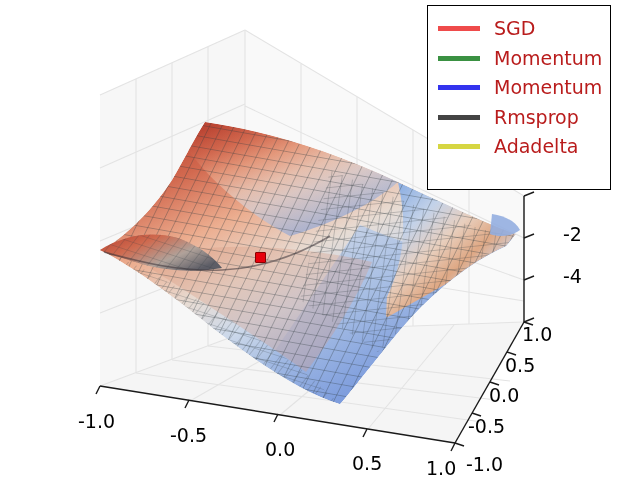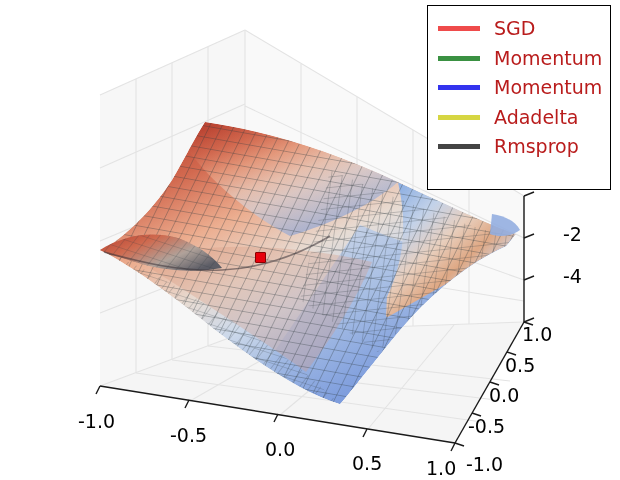--- a/index.html
+++ b/index.html
@@ -304,22 +304,22 @@
     </div>
     <div class="legend-row">
       <span class="legend-swatch" style="background:#3a9142;"></span>
       <span class="legend-label">Momentum</span>
     </div>
     <div class="legend-row">
       <span class="legend-swatch" style="background:#3333ee;"></span>
       <span class="legend-label">Momentum</span>
     </div>
     <div class="legend-row">
+      <span class="legend-swatch" style="background:#444444;"></span>
+      <span class="legend-label">Rmsprop</span>
+    </div>
+    <div class="legend-row">
       <span class="legend-swatch" style="background:#d6d642;"></span>
       <span class="legend-label">Adadelta</span>
     </div>
-    <div class="legend-row">
-      <span class="legend-swatch" style="background:#444444;"></span>
-      <span class="legend-label">Rmsprop</span>
-    </div>
   </div>
 
 </div>
 
 </body></html>

